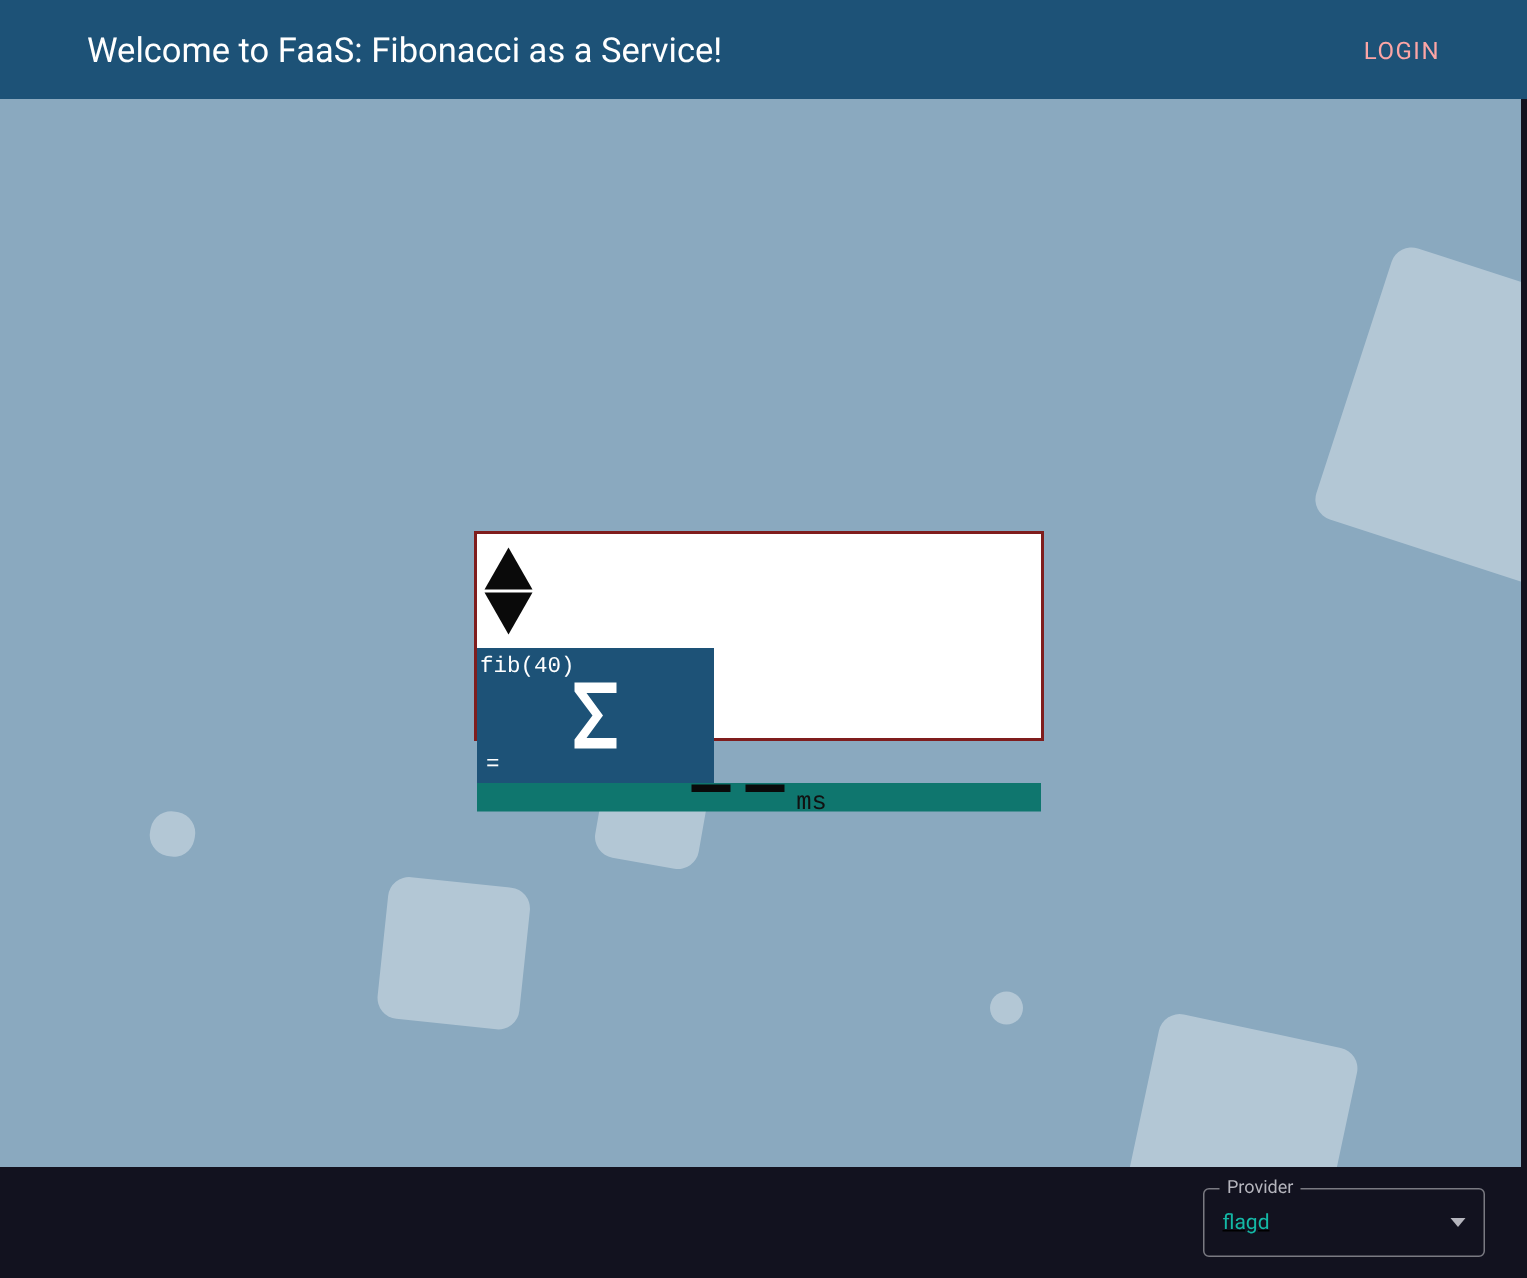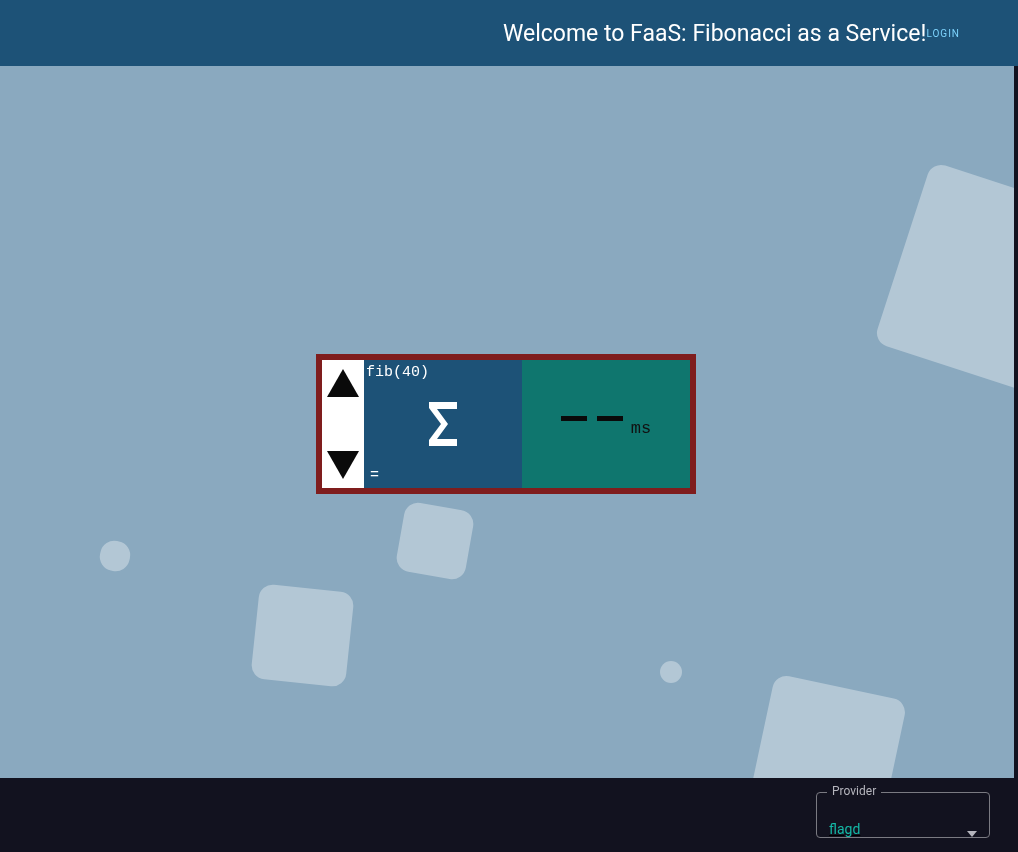--- a/index.html
+++ b/index.html
@@ -13,31 +13,31 @@
       height: 852px;
       overflow: hidden;
       position: relative;
       background: #8aa9bf;
     }
     .header {
       height: 66px;
       background: #1d5277;
       display: flex;
       align-items: center;
-      justify-content: flex-end;
+      justify-content: space-between;
       padding: 0 58px 0 58px;
     }
     .header-title {
       color: #fff;
       font-size: 23px;
       font-weight: 400;
     }
     .login-btn {
-      color: #7dd3fc;
-      font-size: 10px;
+      color: #fca5a5;
+      font-size: 16px;
       letter-spacing: 1px;
       cursor: pointer;
       background: none;
       border: none;
       font-family: inherit;
     }
     .main-area {
       position: relative;
       height: 712px;
       overflow: hidden;
@@ -52,23 +52,24 @@
     .sq3 { width: 30px; height: 30px; top: 475px; left: 100px; transform: rotate(12deg); }
     .sq4 { width: 95px; height: 95px; top: 522px; left: 255px; transform: rotate(6deg); }
     .sq5 { width: 22px; height: 22px; top: 595px; left: 660px; transform: rotate(0deg); }
     .sq6 { width: 135px; height: 135px; top: 620px; left: 760px; transform: rotate(12deg); }
     .calc-card {
       position: absolute;
       top: 288px;
       left: 316px;
       width: 380px;
       height: 140px;
-      border: 6px solid #7f1d1d;
+      border: 2px solid #7f1d1d;
       background: #fff;
       display: flex;
+      flex-direction: column;
     }
     .calc-stepper {
       width: 42px;
       background: #fff;
       display: flex;
       flex-direction: column;
       justify-content: space-between;
       align-items: center;
       padding: 8px 0;
     }
@@ -164,24 +165,24 @@
       display: flex;
       align-items: center;
       justify-content: flex-end;
       padding: 0 28px;
       gap: 16px;
     }
     .provider-wrap {
       position: relative;
       border: 1px solid #7a7a82;
       border-radius: 4px;
-      width: 174px;
+      width: 188px;
       height: 46px;
       display: flex;
-      align-items: flex-end;
+      align-items: center;
       padding: 0 12px;
       cursor: pointer;
       text-decoration: underline;
     }
     .provider-legend {
       position: absolute;
       top: -9px;
       left: 10px;
       background: #12121f;
       color: #b5b5bd;

